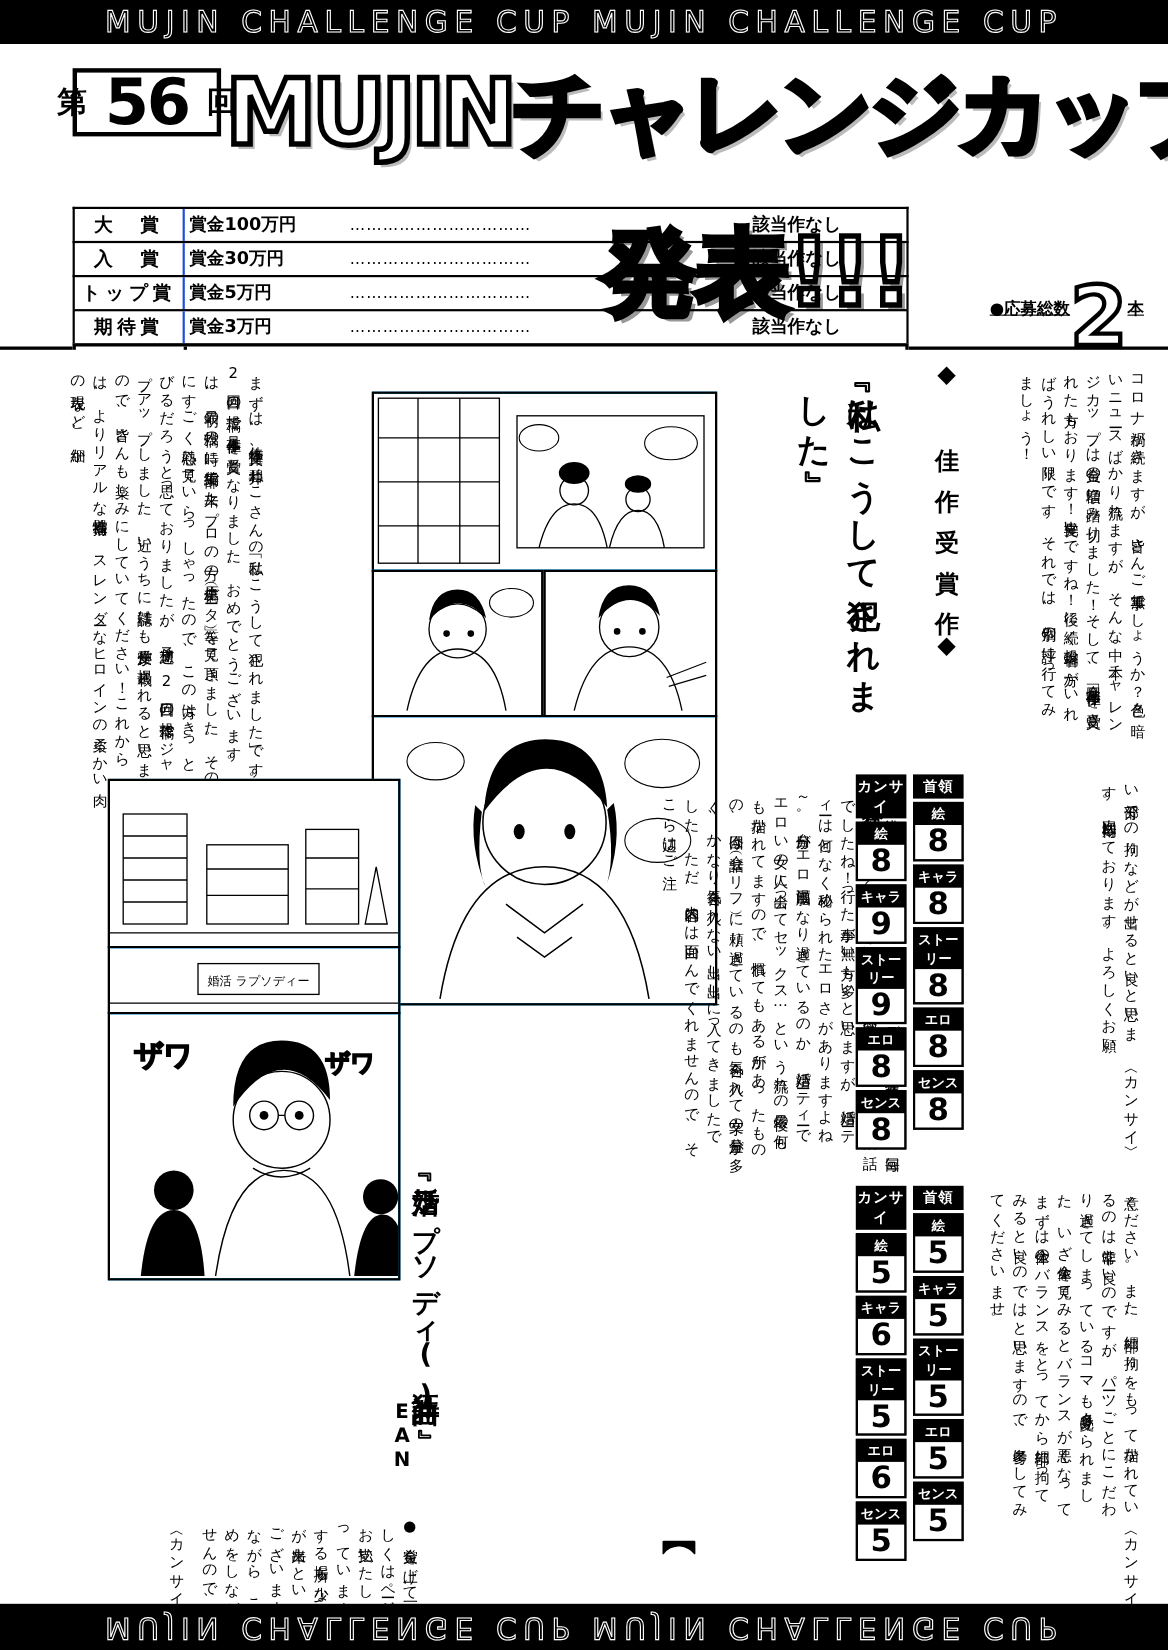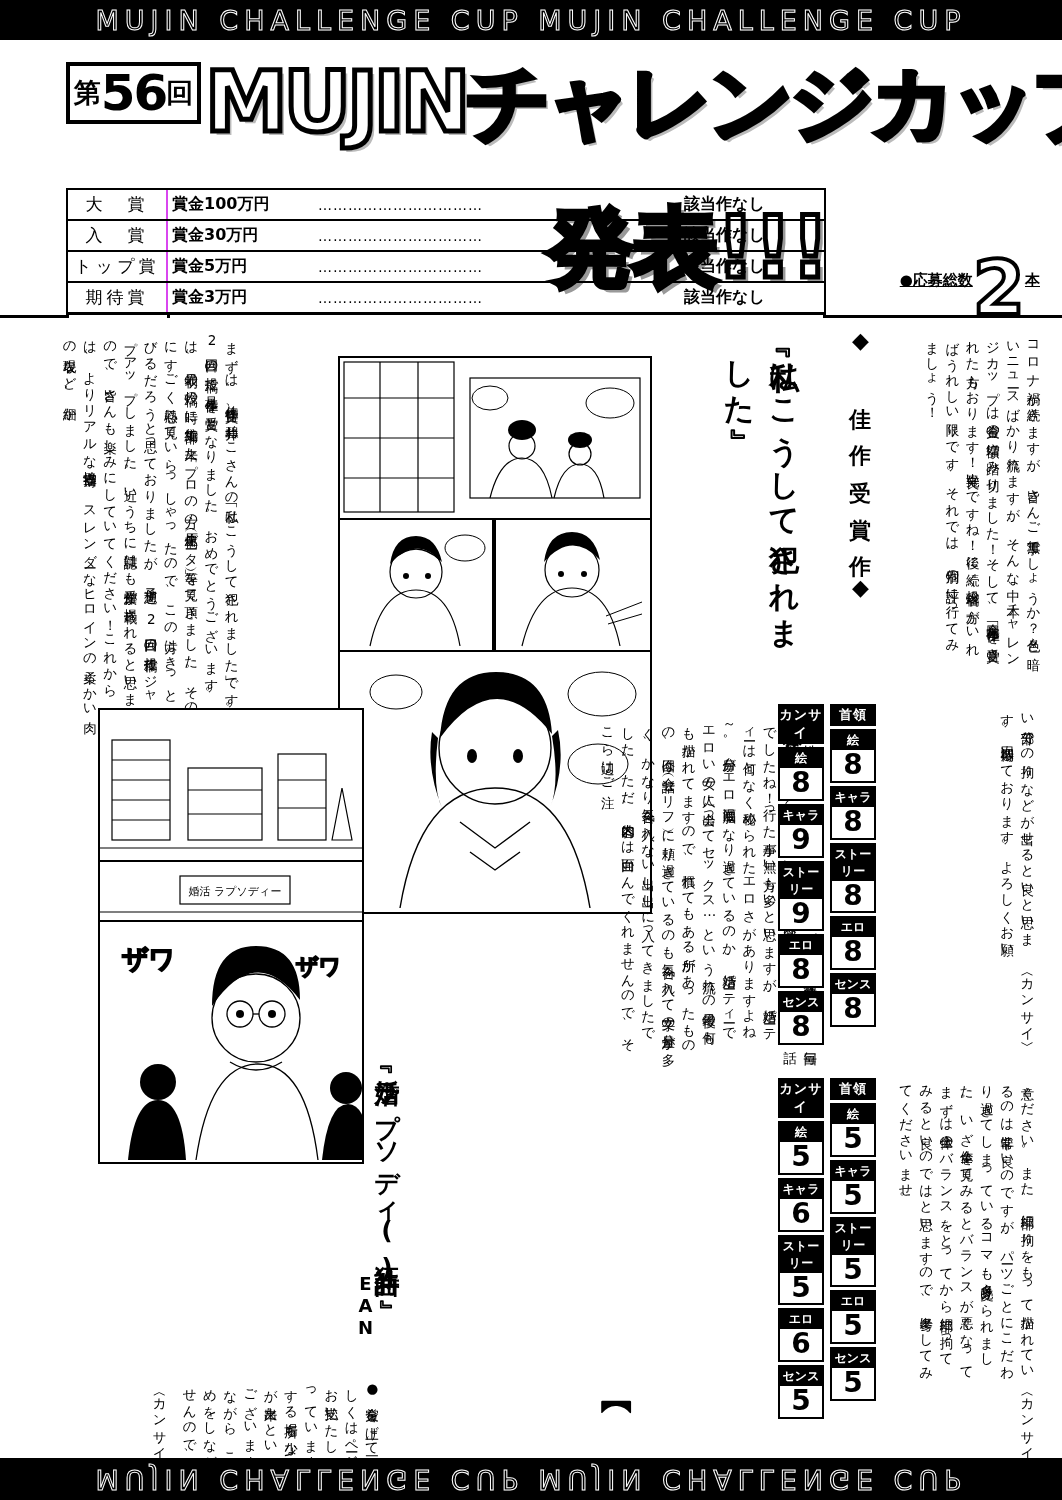--- a/index.html
+++ b/index.html
@@ -13,35 +13,35 @@
   .marquee.top{top:0;}
   .marquee.bottom{bottom:0;transform:scaleY(-1);}
 
   
   .header{position:absolute;left:0;top:40px;width:1062px;height:275px;background:#fff;}
   .hdr-inner{position:relative;width:100%;height:100%;}
 
   .kai-box{position:absolute;left:66px;top:22px;width:135px;height:62px;border:4px solid #000;
     display:flex;align-items:center;justify-content:center;box-sizing:border-box;background:#fff;}
   .kai-box .dai{font-size:27px;font-weight:bold;}
-  .kai-box .num{font-size:50px;font-weight:bold;letter-spacing:-2px;margin:0 0;}
+  .kai-box .num{font-size:58px;font-weight:bold;letter-spacing:-2px;margin:0 16px;}
   .kai-box .kai{font-size:27px;font-weight:bold;}
 
   .title-main{position:absolute;left:205px;top:8px;font-size:83px;font-weight:bold;
     letter-spacing:-4px;color:#fff;-webkit-text-stroke:5px #000;white-space:nowrap;
     text-shadow:4px 4px 0 #bbb;}
   .title-sub{position:absolute;left:548px;top:150px;font-size:86px;font-weight:bold;
     letter-spacing:-2px;color:#fff;-webkit-text-stroke:5px #000;white-space:nowrap;
     text-shadow:5px 5px 0 #999;}
 
   .prize-table{position:absolute;left:66px;top:148px;width:760px;}
   .prow{display:flex;align-items:stretch;border:2px solid #000;border-bottom:none;height:29px;}
   .prow:last-child{border-bottom:2px solid #000;}
-  .prow .lbl{width:98px;border-right:2px solid #d946ef;display:flex;align-items:center;
-    justify-content:center;font-size:17px;font-weight:normal;letter-spacing:4px;}
+  .prow .lbl{width:98px;border-right:2px solid #1d4ed8;display:flex;align-items:center;
+    justify-content:center;font-size:17px;font-weight:bold;letter-spacing:4px;}
   .prow .amt{width:150px;font-size:16px;font-weight:bold;display:flex;align-items:center;
     padding-left:4px;box-sizing:border-box;}
   .prow .dots{flex:1;font-size:14px;display:flex;align-items:center;overflow:hidden;
     letter-spacing:1px;color:#000;}
   .prow .res{width:140px;font-size:16px;font-weight:bold;display:flex;align-items:center;}
 
   .kasaku{position:absolute;left:66px;top:272px;}
   .kasaku-row{display:flex;align-items:center;border:3px solid #000;height:38px;width:760px;
     box-sizing:border-box;background:#fff;}
   .kasaku-row .lbl{width:98px;border-right:3px solid #000;height:100%;display:flex;

